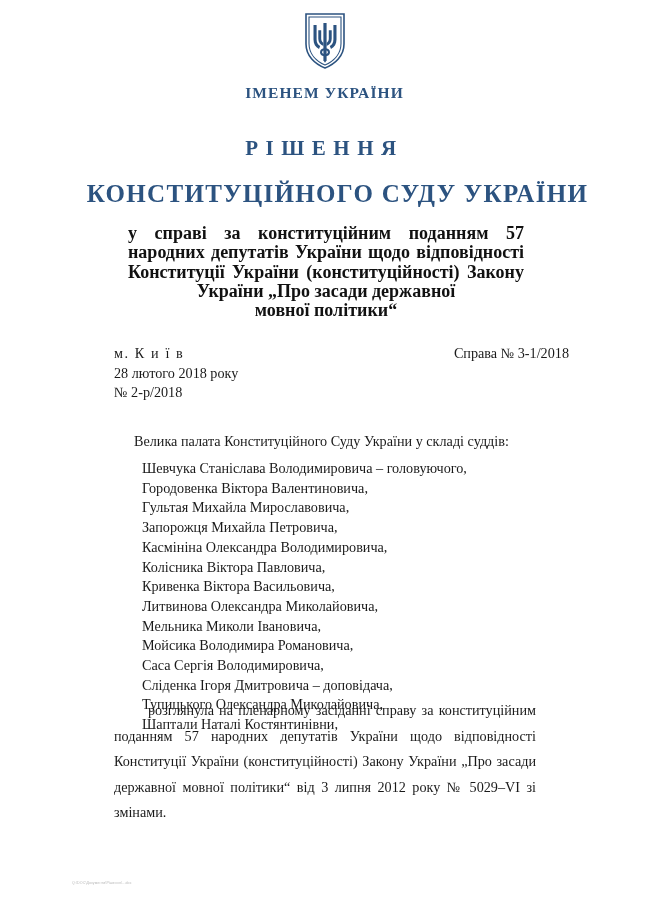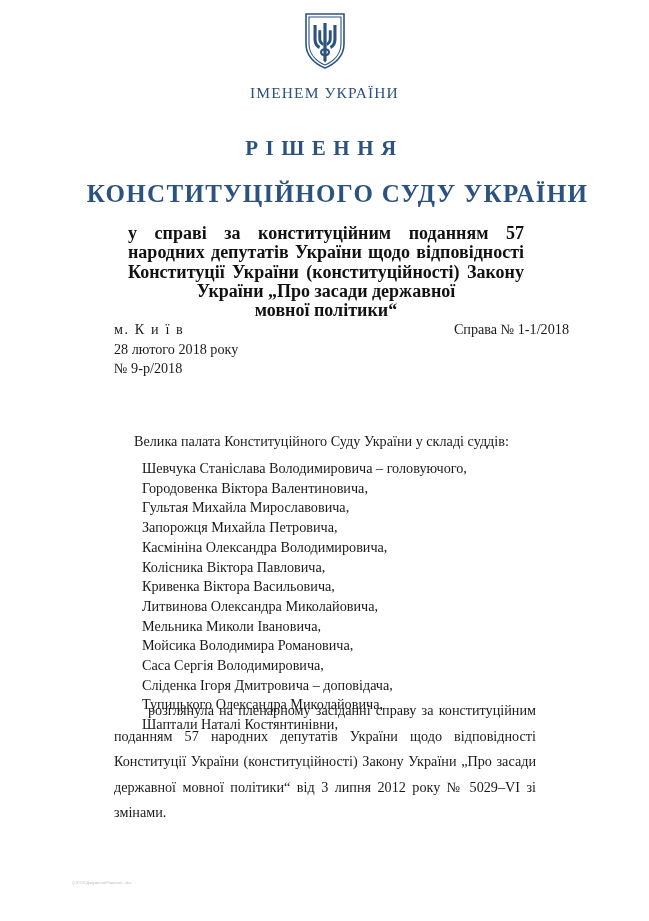--- a/index.html
+++ b/index.html
@@ -39,21 +39,21 @@
 
   
   .headings {
     position: absolute;
     top: 84px;
     left: 0;
     right: 0;
     text-align: center;
   }
   .h-imenem {
-    font-weight: normal;
+    font-weight: bold;
     font-size: 15.5px;
     letter-spacing: 1.1px;
     color: #2c5380;
     line-height: 1.1;
   }
   .h-rishennya {
     font-weight: bold;
     font-size: 21px;
     letter-spacing: 7.5px;
     color: #2c5380;
@@ -85,21 +85,21 @@
     color: #111;
   }
   .subject .last-line {
     display: block;
     text-align: center;
   }
 
   
   .meta {
     position: absolute;
-    top: 320px;
+    top: 344px;
     left: 114px;
     right: 80px;
     font-size: 14.2px;
     line-height: 19.5px;
   }
   .meta-row {
     display: flex;
     justify-content: space-between;
     align-items: flex-start;
   }
@@ -185,23 +185,23 @@
   <div class="subject">
     <span>у справі за конституційним поданням 57 народних депутатів України щодо відповідності Конституції України (конституційності) Закону України „Про засади державної</span>
     <span class="last-line">мовної політики“</span>
   </div>
 
   <div class="meta">
     <div class="meta-row">
       <div class="meta-left-lines">
         <div class="meta-kyiv">м. К и ї в</div>
         <div>28 лютого 2018 року</div>
-        <div>№ 9-р/2018</div>
+        <div>№ 2-р/2018</div>
       </div>
-      <div class="meta-case">Справа № 1-1/2018</div>
+      <div class="meta-case">Справа № 3-1/2018</div>
     </div>
   </div>
 
   <div class="composition-intro">Велика палата Конституційного Суду України у складі суддів:</div>
 
   <ul class="judges">
     <li>Шевчука Станіслава Володимировича – головуючого,</li>
     <li>Городовенка Віктора Валентиновича,</li>
     <li>Гультая Михайла Мирославовича,</li>
     <li>Запорожця Михайла Петровича,</li>

